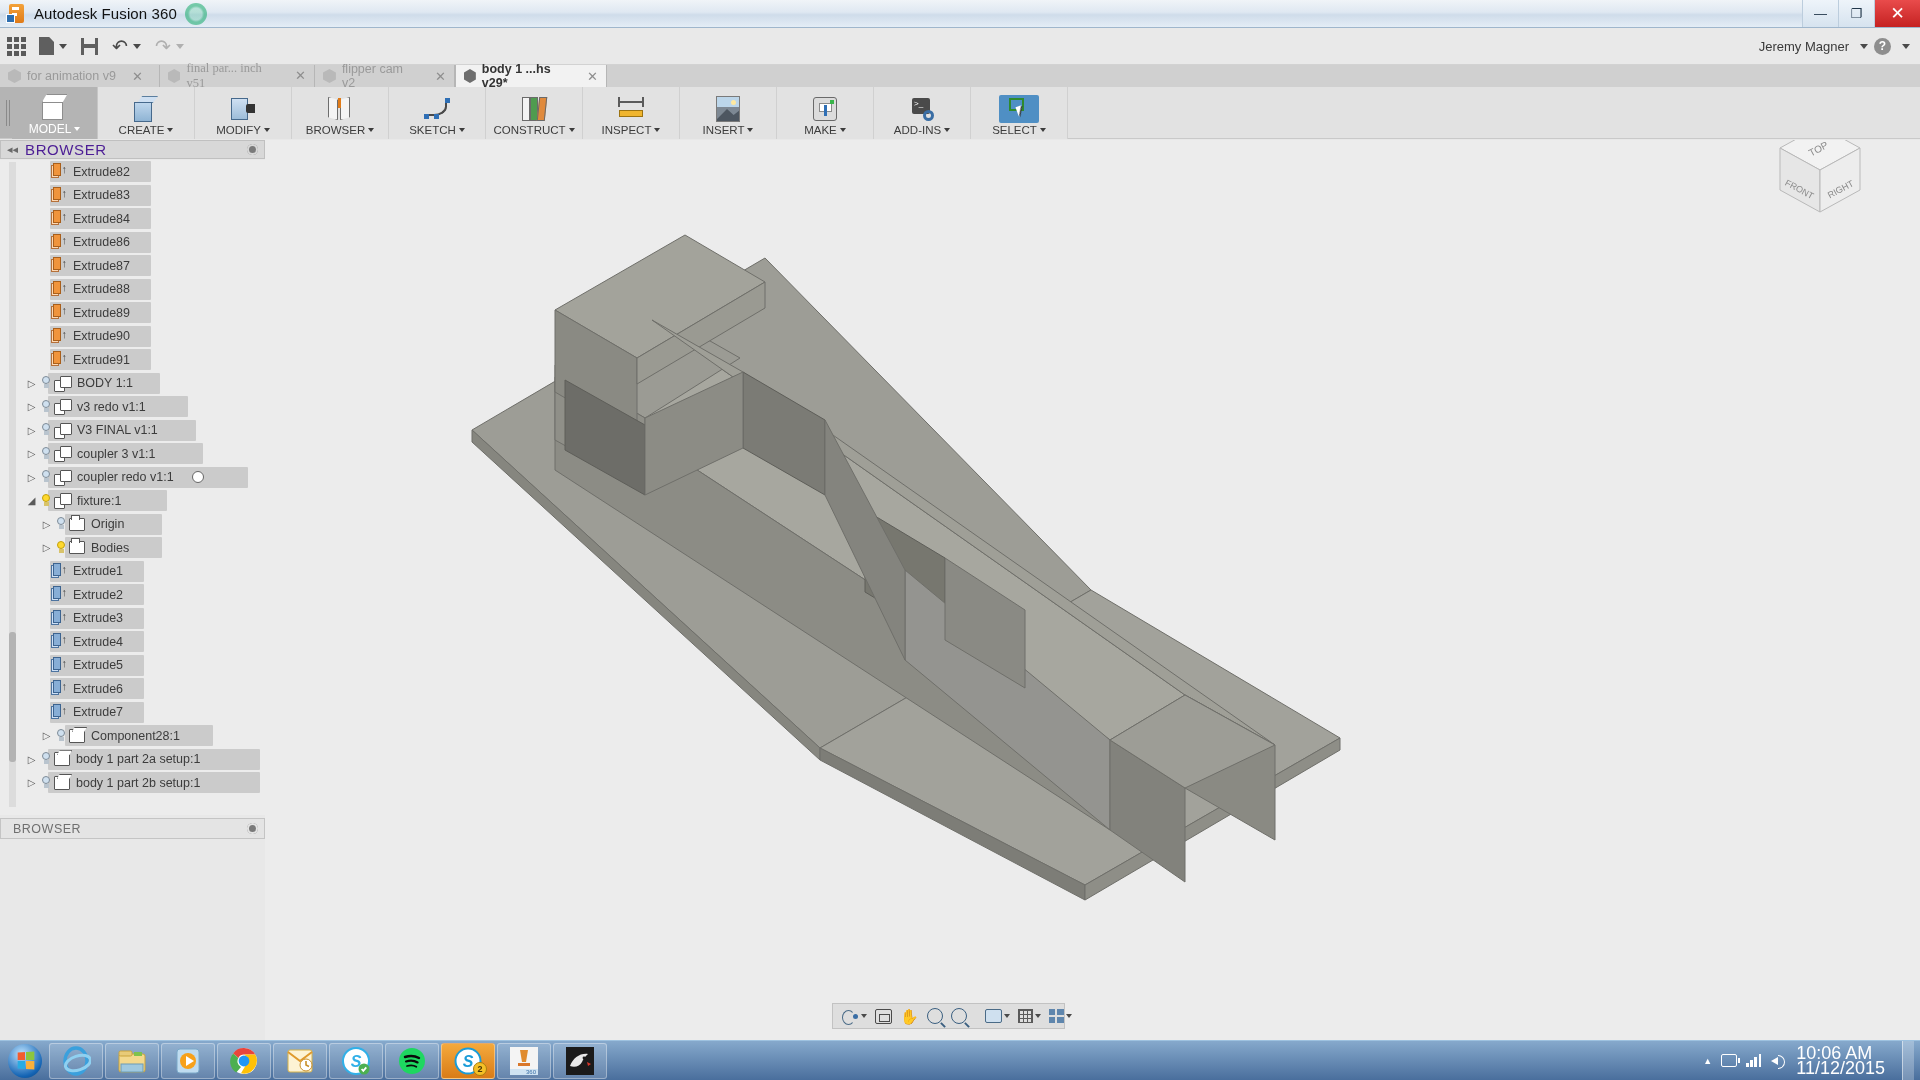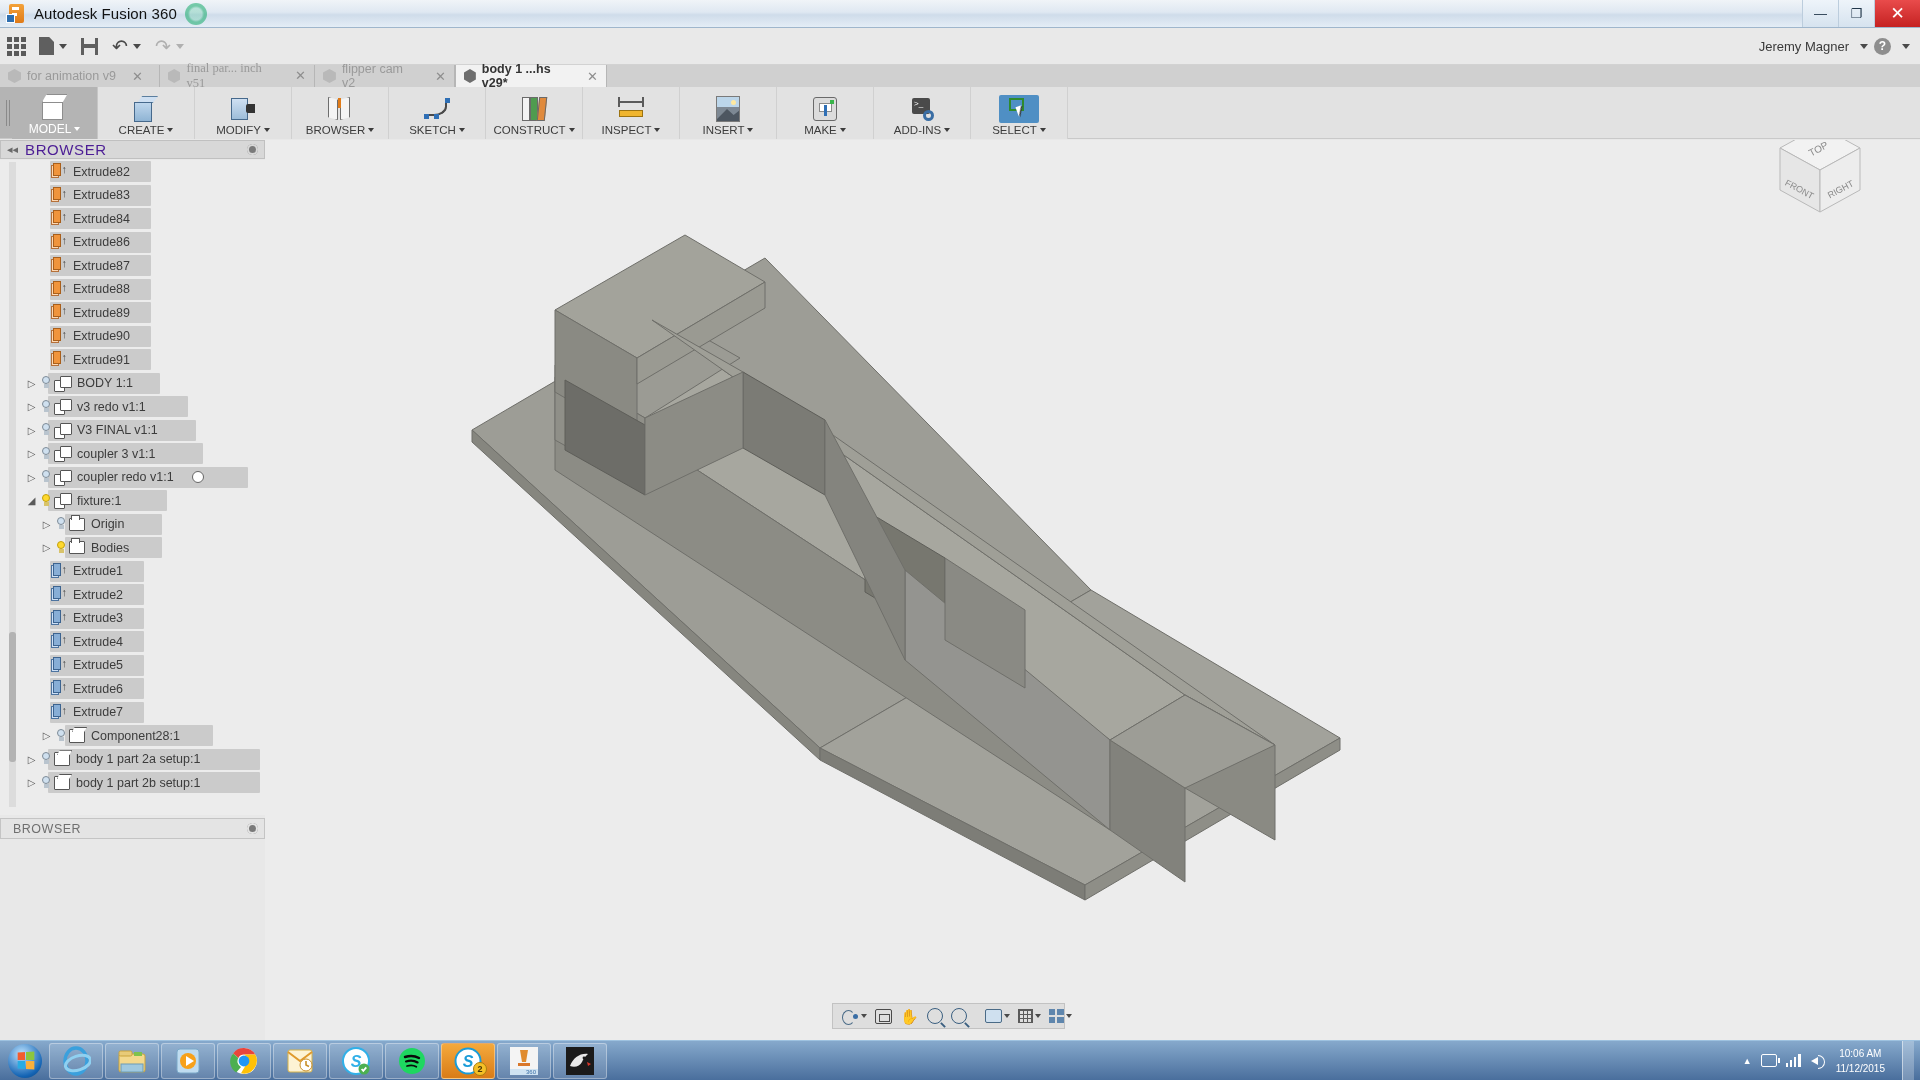--- a/index.html
+++ b/index.html
@@ -198,21 +198,21 @@
   #tray .ar{font-size:9px;}
   .batt{width:16px;height:13px;border:1.8px solid #fff;border-radius:2px;position:relative;}
   .batt::after{content:"";position:absolute;right:-4px;top:3px;width:2px;height:5px;background:#fff;}
   .sig{width:16px;height:13px;display:flex;align-items:flex-end;gap:1.5px;}
   .sig i{width:2.6px;background:#fff;}
   .sig i:nth-child(1){height:4px;} .sig i:nth-child(2){height:7px;}
   .sig i:nth-child(3){height:10px;} .sig i:nth-child(4){height:13px;}
   .spk{width:16px;height:14px;position:relative;}
   .spk::before{content:"";position:absolute;left:0;top:3px;width:0;height:0;border-top:4px solid transparent;border-bottom:4px solid transparent;border-right:7px solid #fff;}
   .spk::after{content:"";position:absolute;left:7px;top:1px;width:6px;height:12px;border:1.8px solid #fff;border-left:none;border-radius:0 7px 7px 0;}
-  #clock{text-align:center;font-size:10px;line-height:15px;color:#fff;padding-right:8px;}
+  #clock{font-size:18px;line-height:15px;color:#fff;padding-right:8px;}
   #showdesk{width:12px;height:40px;background:rgba(255,255,255,.25);border-left:1px solid rgba(255,255,255,.5);}
 </style>
 </head>
 <body>
 
 <div id="titlebar">
   <div id="tb-icon">
     <div class="f"></div>
       <div class="fl"></div>
       <div class="fl2"></div>

